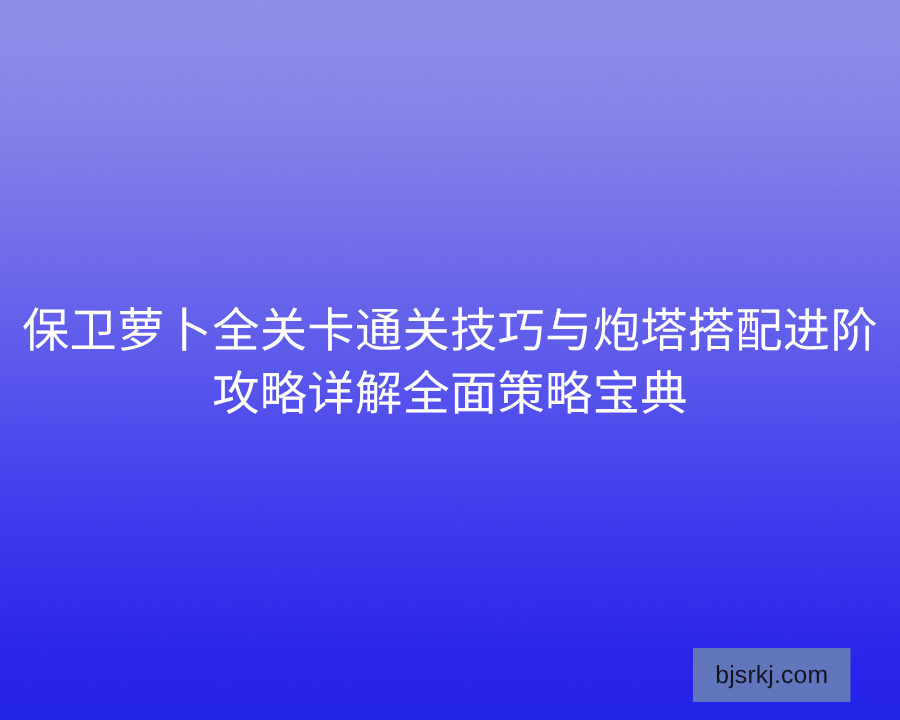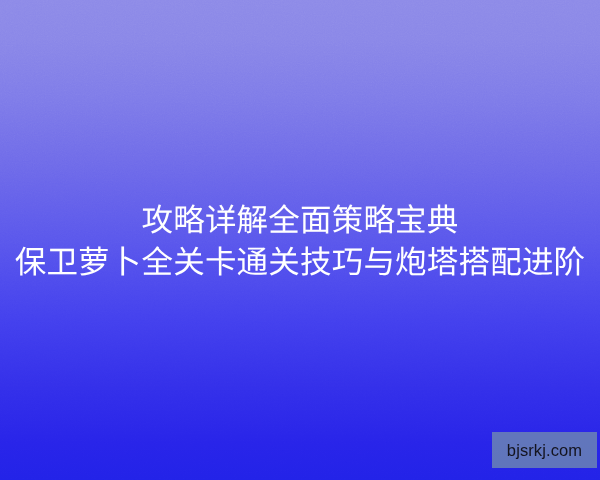--- a/index.html
+++ b/index.html
@@ -63,21 +63,21 @@
     line-height: 42px;
     font-weight: 400;
     letter-spacing: 0.2px;
     word-break: break-all;
     text-rendering: optimizeLegibility;
   }
 
   
   .watermark-badge {
     position: absolute;
-    left: 492px;
+    left: 462px;
     top: 432px;
     width: 105px;
     height: 36px;
     display: flex;
     align-items: center;
     justify-content: center;
     background: rgba(132, 168, 160, 0.62);
     box-sizing: border-box;
   }
 
@@ -99,21 +99,21 @@
 
   <svg class="bg-noise" width="600" height="480" xmlns="http://www.w3.org/2000/svg" aria-hidden="true">
     <filter id="grain">
       <feTurbulence type="fractalNoise" baseFrequency="0.9" numOctaves="3" stitchTiles="stitch"></feTurbulence>
       <feColorMatrix type="saturate" values="0"></feColorMatrix>
     </filter>
     <rect width="600" height="480" filter="url(#grain)"></rect>
   </svg>
 
   <div class="title-block">
+    <div class="title-text">保卫萝卜全关卡通关技巧与炮塔搭配进阶</div>
     <div class="title-text">攻略详解全面策略宝典</div>
-    <div class="title-text">保卫萝卜全关卡通关技巧与炮塔搭配进阶</div>
   </div>
 
   <div class="watermark-badge">
     <span class="watermark-label">bjsrkj.com</span>
   </div>
 
 </div>
 
 </body></html>

